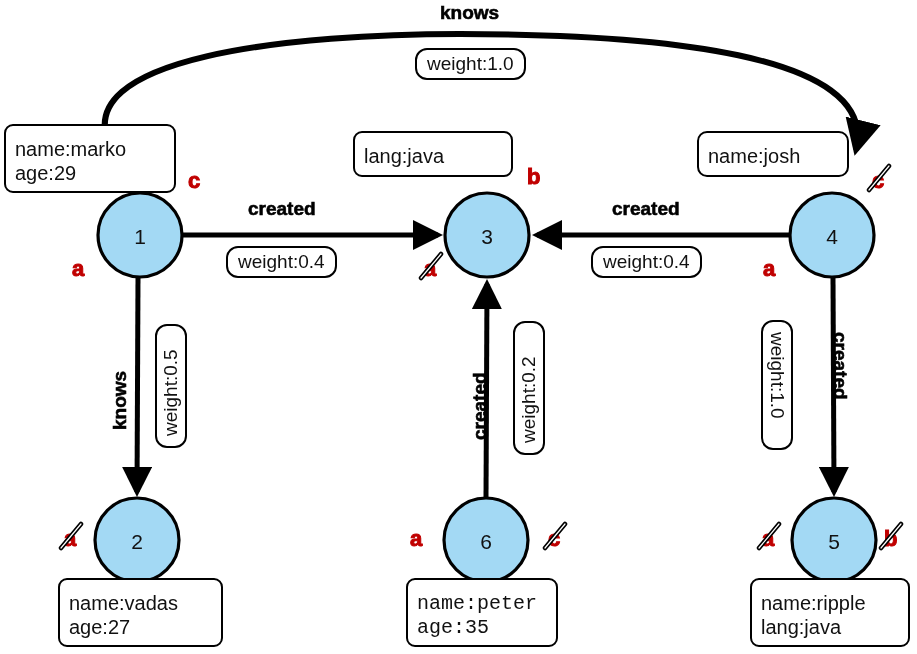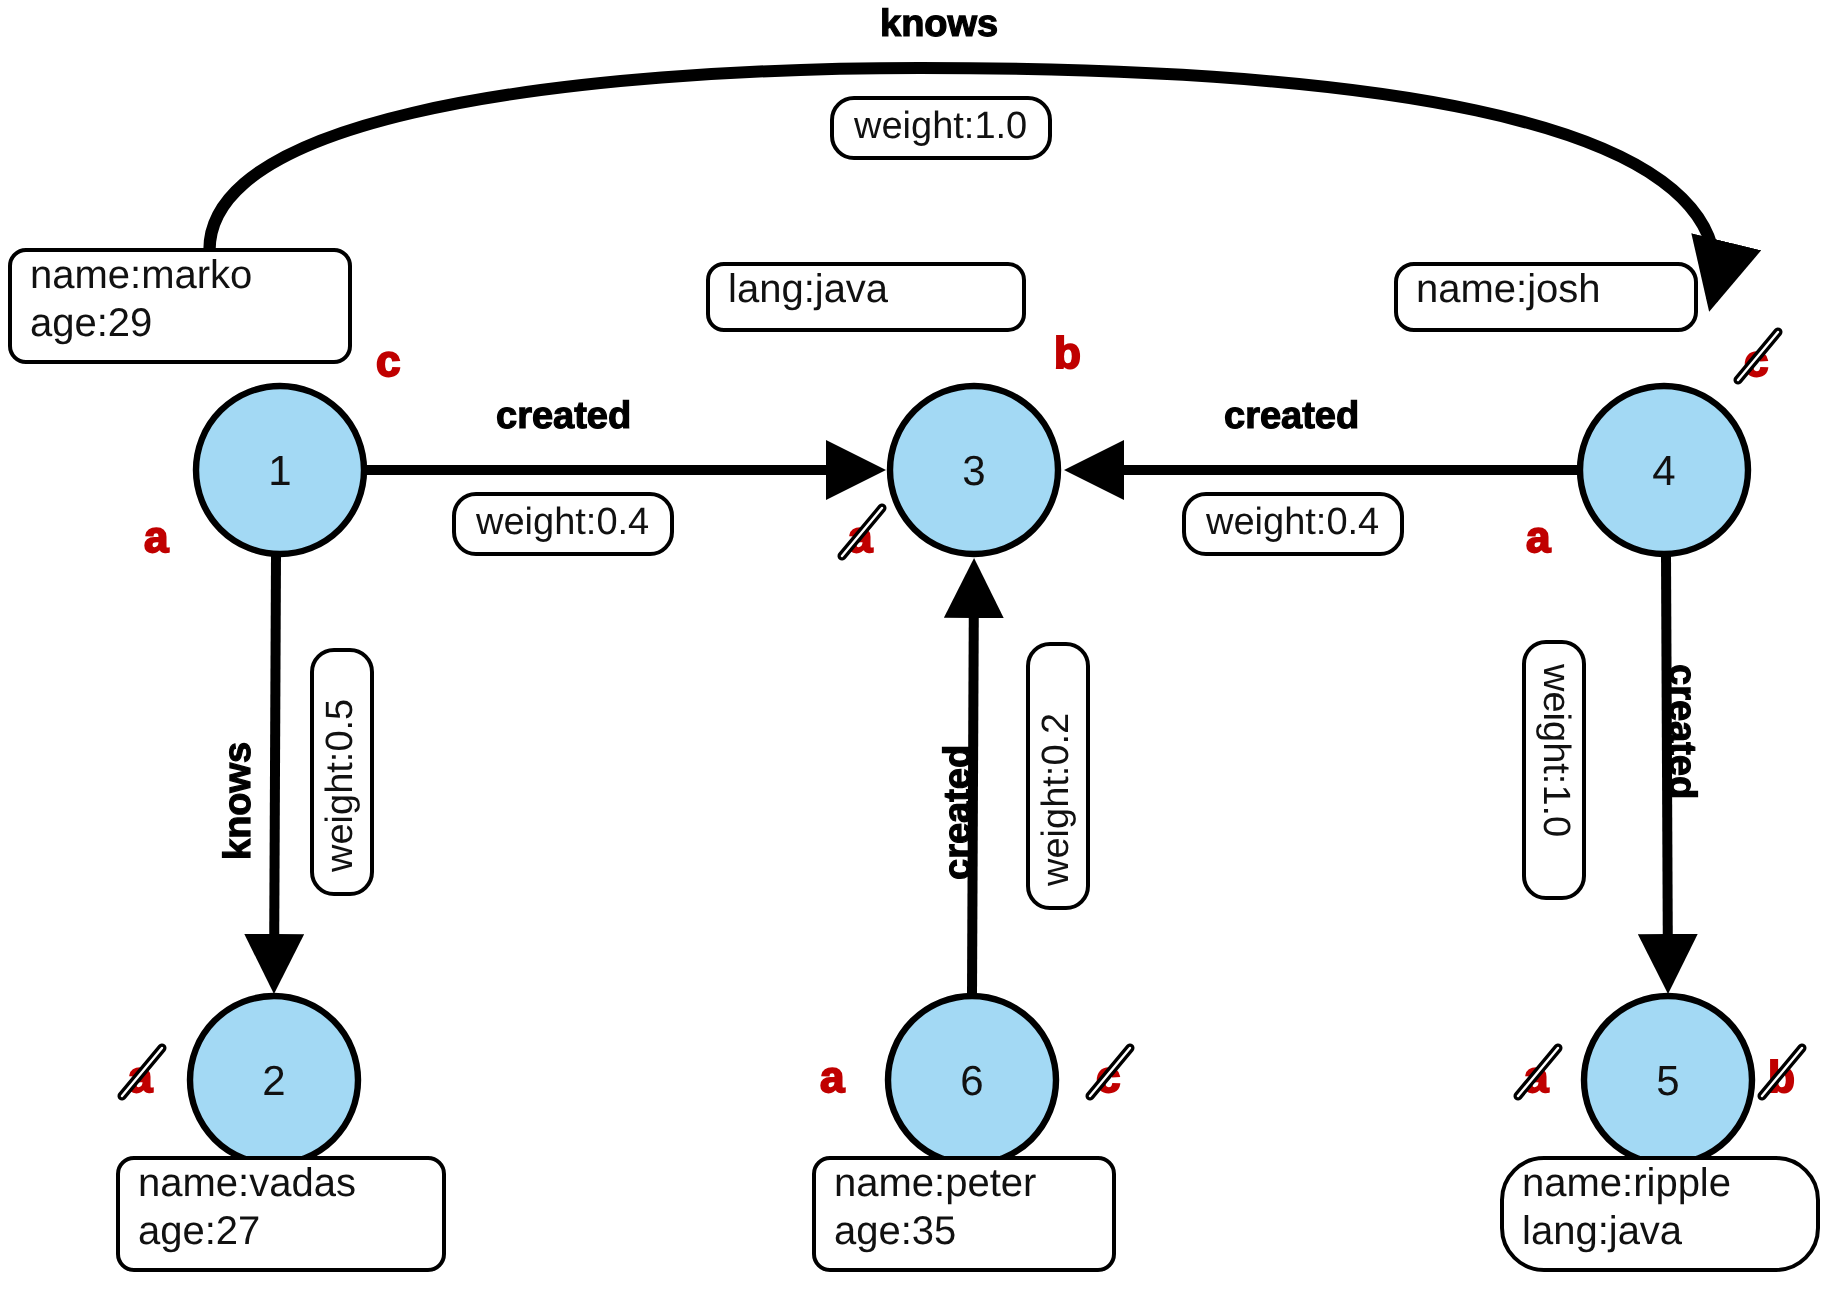--- a/index.html
+++ b/index.html
@@ -9,21 +9,21 @@
 
   .vtx-circle{fill:#a3d9f4;stroke:#000;stroke-width:3.2;}
   .vtx-label{font-family:"Liberation Sans",sans-serif;font-size:21px;fill:#111;
              text-anchor:middle;dominant-baseline:central;}
 
   .edge-line{stroke:#000;stroke-width:5;fill:none;}
   .edge-curve{stroke:#000;stroke-width:6;fill:none;}
 
   
   .propbox{position:absolute;background:#fff;border:2.5px solid #000;border-radius:9px;
-           padding:1px 9px 6px 9px;box-sizing:border-box;
+           padding:12px 9px 6px 9px;box-sizing:border-box;
            font-size:20px;line-height:1.18;color:#111;white-space:nowrap;}
   .propbox div{white-space:nowrap;}
 
   .wbox{position:absolute;background:#fff;border:2.5px solid #000;border-radius:12px;
         padding:3px 10px;box-sizing:border-box;font-size:19px;color:#111;white-space:nowrap;}
   .wbox.rot-ccw{transform-origin:0 0;transform:rotate(-90deg);}
   .wbox.rot-cw{transform-origin:0 0;transform:rotate(90deg);}
 
   .elabel{position:absolute;font-size:19px;font-weight:bold;color:#000;white-space:nowrap;
           -webkit-text-stroke:0.6px #000;}
@@ -108,33 +108,33 @@
           <line x1="3" y1="27" x2="23" y2="3" stroke="#fff" stroke-width="1.2" stroke-linecap="round"></line>
         </svg></div>
       <div class="propbox" style="left: 697px; top: 131px; width: 152px; border-radius: 10px;">
         <div>name:josh</div>
       </div>
       <div class="marker" style="left: 872px; top: 170px;"><span>c</span><svg class="slash" viewBox="0 0 26 30">
           <line x1="3" y1="27" x2="23" y2="3" stroke="#000" stroke-width="4.5" stroke-linecap="round"></line>
           <line x1="3" y1="27" x2="23" y2="3" stroke="#fff" stroke-width="1.2" stroke-linecap="round"></line>
         </svg></div>
       <div class="marker" style="left: 763px; top: 258px;"><span>a</span></div>
-      <div class="propbox" style="left: 750px; top: 578px; width: 160px; border-radius: 22px;">
+      <div class="propbox" style="left: 750px; top: 578px; width: 160px;">
         <div>name:ripple</div>
         <div>lang:java</div>
       </div>
       <div class="marker" style="left: 762px; top: 528px;"><span>a</span><svg class="slash" viewBox="0 0 26 30">
           <line x1="3" y1="27" x2="23" y2="3" stroke="#000" stroke-width="4.5" stroke-linecap="round"></line>
           <line x1="3" y1="27" x2="23" y2="3" stroke="#fff" stroke-width="1.2" stroke-linecap="round"></line>
         </svg></div>
       <div class="marker" style="left: 884px; top: 528px;"><span>b</span><svg class="slash" viewBox="0 0 26 30">
           <line x1="3" y1="27" x2="23" y2="3" stroke="#000" stroke-width="4.5" stroke-linecap="round"></line>
           <line x1="3" y1="27" x2="23" y2="3" stroke="#fff" stroke-width="1.2" stroke-linecap="round"></line>
         </svg></div>
-      <div class="propbox" style="left: 406px; top: 578px; width: 152px;">
+      <div class="propbox" style="left: 406px; top: 578px; width: 152px; font-family: Liberation Mono, monospace;">
         <div>name:peter</div>
         <div>age:35</div>
       </div>
       <div class="marker" style="left: 410px; top: 528px;"><span>a</span></div>
       <div class="marker" style="left: 548px; top: 528px;"><span>c</span><svg class="slash" viewBox="0 0 26 30">
           <line x1="3" y1="27" x2="23" y2="3" stroke="#000" stroke-width="4.5" stroke-linecap="round"></line>
           <line x1="3" y1="27" x2="23" y2="3" stroke="#fff" stroke-width="1.2" stroke-linecap="round"></line>
         </svg></div>
       <div class="elabel" style="left: 440px; top: 2px;">knows</div>
       <div class="wbox" style="left: 415px; top: 48px;">weight:1.0</div>

